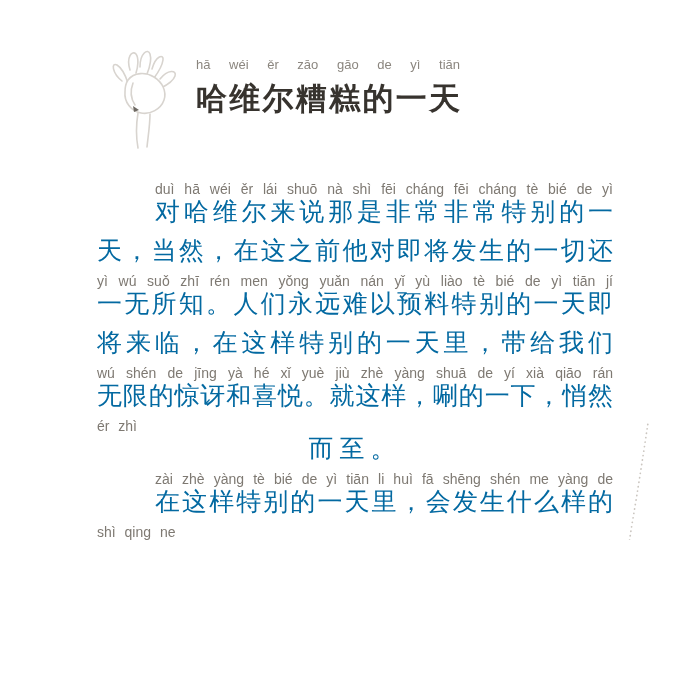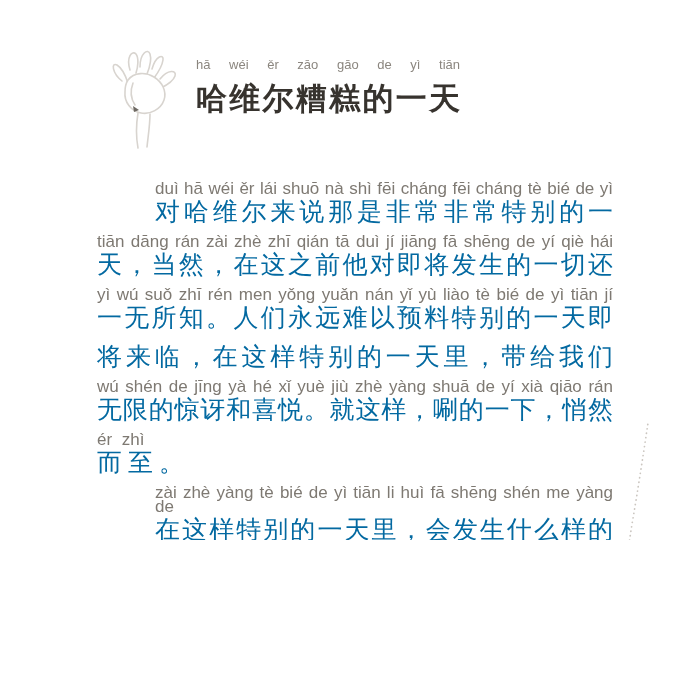--- a/index.html
+++ b/index.html
@@ -15,30 +15,30 @@
   }
   .title-hanzi{
     margin:10px 0 0;font-family:"Liberation Sans",sans-serif;font-weight:bold;
     font-size:31px;line-height:34px;color:#37332e;
     text-align:justify;text-align-last:justify;
   }
   
   .body-text{position:absolute;left:97px;top:182px;width:516px;}
   .line{margin-bottom:8px;}
   .line .pinyin{
-    font-family:"Liberation Sans",sans-serif;font-size:17px;line-height:14px;
+    font-family:"Liberation Sans",sans-serif;font-size:14px;line-height:14px;
     color:#7e7972;
   }
   .line .hanzi{
     font-family:"Liberation Serif",serif;font-size:25px;line-height:31px;
     color:#0369a1;
   }
   .line.fill .pinyin,.line.fill .hanzi{text-align:justify;text-align-last:justify;}
   .line.indent{padding-left:58px;}
-  .line.short .hanzi{letter-spacing:6px;}
+  .line.short .hanzi{letter-spacing:6px;text-align:center;}
   .line.short .pinyin{word-spacing:5px;}
   
   .page-number{
     position:absolute;left:501px;top:611px;width:20px;text-align:center;
     font-family:"Liberation Serif",serif;font-style:italic;font-size:19px;
     color:#56514c;
   }
   .hand-sketch{position:absolute;left:100px;top:46px;}
   .schoolbag{position:absolute;left:536px;top:606px;}
   .dotted-trail{position:absolute;left:550px;top:408px;}
@@ -67,21 +67,20 @@
     <div class="title-pinyin">hā wéi ěr zāo gāo de yì tiān</div>
     <h1 class="title-hanzi">哈维尔糟糕的一天</h1>
   </header>
 
   <main class="body-text">
       <div class="line indent fill">
         <div class="pinyin">duì hā wéi ěr lái shuō nà shì fēi cháng fēi cháng tè bié de yì</div>
         <div class="hanzi">对哈维尔来说那是非常非常特别的一</div>
       </div>
       <div class="line fill">
-        <div class="pinyin">tiān dāng rán zài zhè zhī qián tā duì jí jiāng fā shēng de yí qiè hái</div>
         <div class="hanzi">天，当然，在这之前他对即将发生的一切还</div>
       </div>
       <div class="line fill">
         <div class="pinyin">yì wú suǒ zhī rén men yǒng yuǎn nán yǐ yù liào tè bié de yì tiān jí</div>
         <div class="hanzi">一无所知。人们永远难以预料特别的一天即</div>
       </div>
       <div class="line fill">
         <div class="hanzi">将来临，在这样特别的一天里，带给我们</div>
       </div>
       <div class="line fill">

